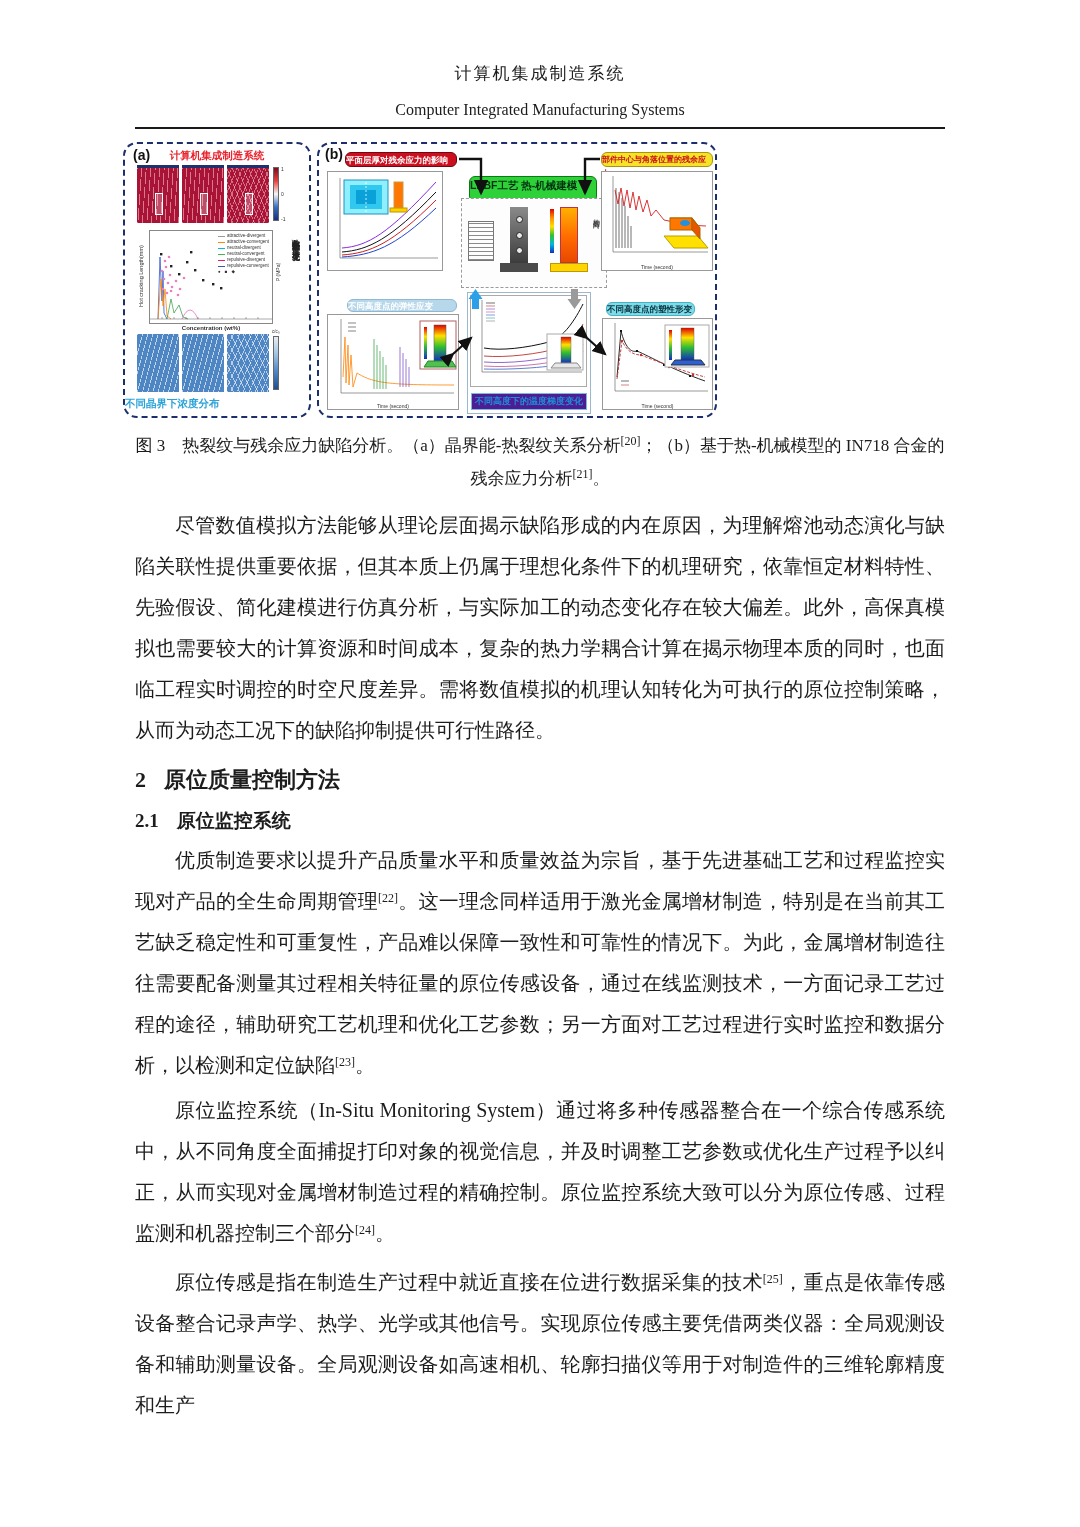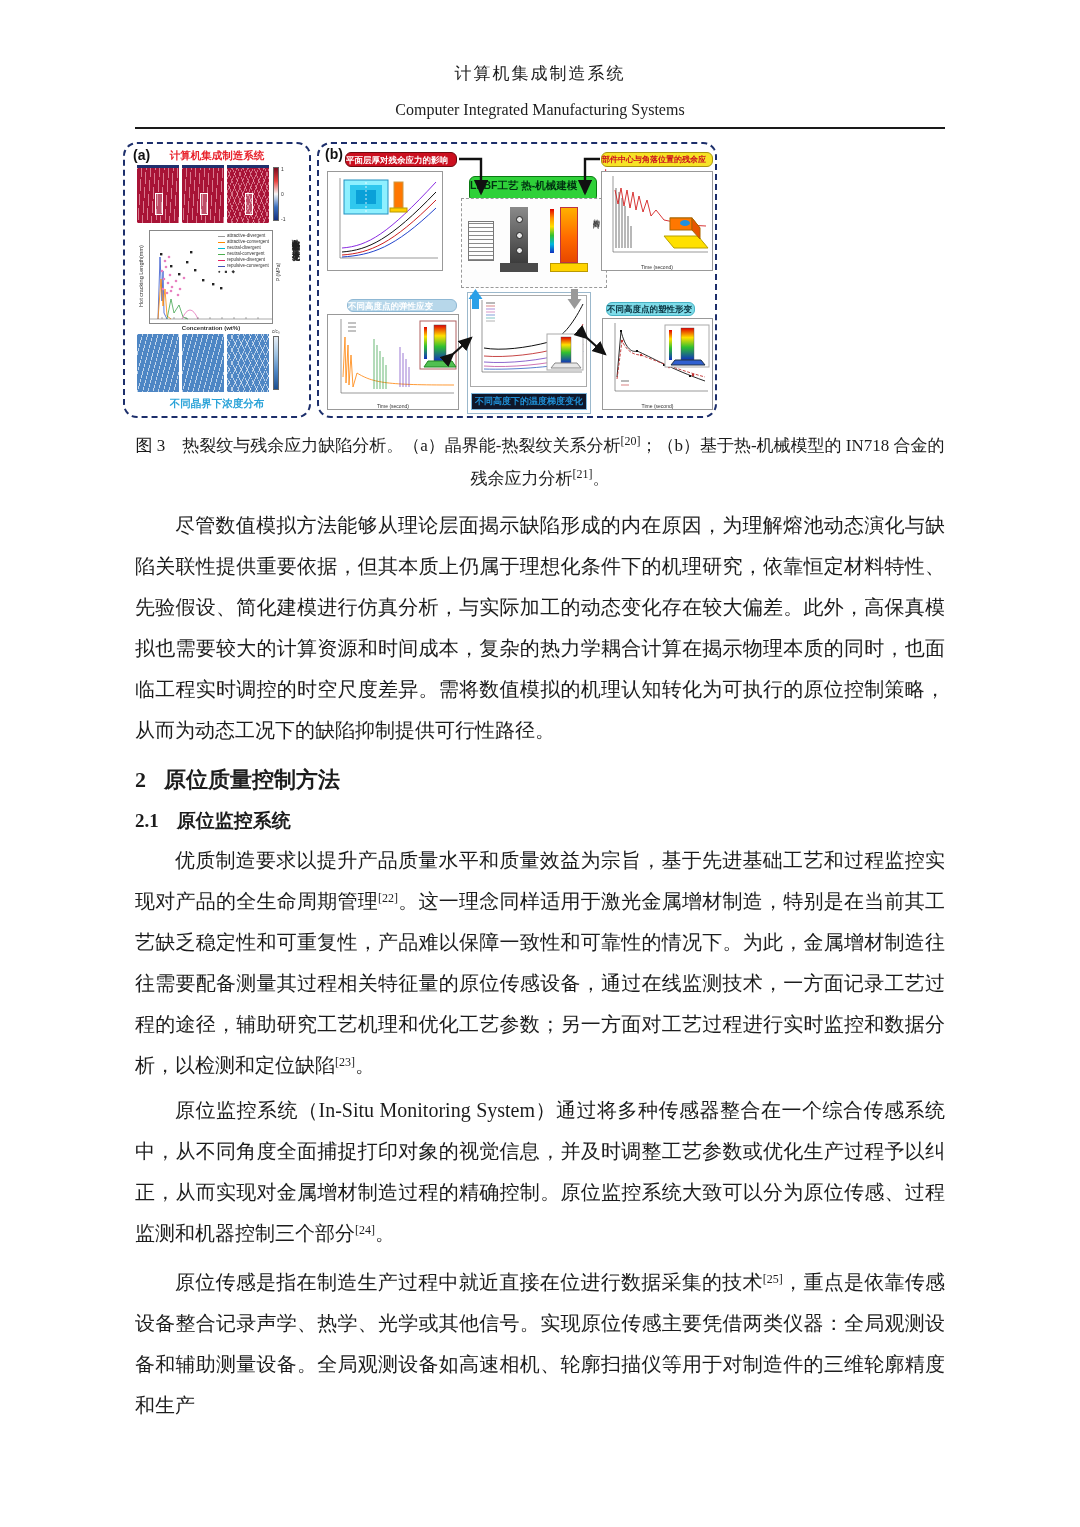--- a/index.html
+++ b/index.html
@@ -13,21 +13,21 @@
   .hd-en { text-align:center; font-size:16px; margin-top:16px; }
   .rule  { border-bottom:2.5px solid #1a1a1a; margin-top:8px; }
 
   
   .fig { position:relative; margin:13px 0 0 123px; width:596px; height:280px; }
   .panel { position:absolute; top:0; border:2.5px dashed #1c2e6b; border-radius:14px; background:#fff; }
   .panelA { left:0; width:188px; height:276px; }
   .panelB { left:194px; width:400px; height:276px; }
   .ptag { position:absolute; font:bold 14px "Liberation Sans",sans-serif; color:#111; }
   .pa-title { position:absolute; left:0; right:0; top:5px; text-align:center; color:#e8212b; font:bold 10.5px "Liberation Sans",sans-serif; }
-  .pa-btitle { position:absolute; left:0; right:0; bottom:5px; text-align:center; color:#2ba3d8; font:bold 10.5px "Liberation Sans",sans-serif; }
+  .pa-btitle { position:absolute; left:0; right:0; bottom:5px; text-align:left; color:#2ba3d8; font:bold 10.5px "Liberation Sans",sans-serif; }
   .imgrow { position:absolute; display:flex; gap:3px; }
   .imr, .imb { width:42px; height:58px; position:relative; overflow:hidden; }
   .imr { background:
       linear-gradient(180deg,#20306e 0 3px, rgba(0,0,0,0) 3px),
       repeating-linear-gradient(94deg, rgba(255,205,215,.55) 0 .8px, rgba(0,0,0,0) .8px 4.5px),
       #a81336; }
   .imr.v { background:
       linear-gradient(180deg,#20306e 0 3px, rgba(0,0,0,0) 3px),
       repeating-linear-gradient(112deg, rgba(255,205,215,.5) 0 .8px, rgba(0,0,0,0) .8px 5px),
       repeating-linear-gradient(68deg, rgba(255,205,215,.5) 0 .8px, rgba(0,0,0,0) .8px 5px),
@@ -67,21 +67,21 @@
   .b-lblue  { left:28px; top:155px; width:110px; height:13px; line-height:12px; font-size:8.5px; color:#fff; background:#b7d7ea; border:1px solid #8fb8d4; }
   .b-cyan   { left:287px; top:158px; width:89px; height:14px; line-height:13px; font-size:8.5px; color:#0a3340; background:#7edce9; border:1px solid #46b2c4; }
   .mini { position:absolute; background:#fff; border:1px solid #999; }
   .p-bl  { left:8px;  top:27px;  width:116px; height:100px; }
   .p-br  { left:282px; top:27px; width:112px; height:100px; }
   .p-bbl { left:8px;  top:170px; width:132px; height:96px; }
   .p-bbr { left:283px; top:174px; width:111px; height:92px; }
   .cframe { position:absolute; left:148px; top:148px; width:124px; height:122px; border:1.5px solid #9bb8cc; background:#fff; }
   .p-bc  { left:2px; top:2px; width:117px; height:92px; border:1px solid #aaa; position:absolute; background:#fff; }
   .lbl-temp { position:absolute; left:3px; right:3px; bottom:3px; border:1px solid #7fb8dd;
-              text-align:center; font:bold 9px "Liberation Sans",sans-serif; color:#1f8fd6; padding:1px 0; background:#0f172a; }
+              text-align:center; font:bold 9px "Liberation Sans",sans-serif; color:#1f8fd6; padding:1px 0; background:#4c1d95; }
   .cbox { position:absolute; left:142px; top:54px; width:146px; height:90px; border:1.5px dashed #9a9a9a; background:#fdfdfd; }
   .hatch { position:absolute; left:6px; top:22px; width:26px; height:40px; border:1px solid #777;
            background:repeating-linear-gradient(0deg,#8a8a8a 0 1px, rgba(0,0,0,0) 1px 4px); }
   .tower { position:absolute; width:18px; height:56px; }
   .t-gray { left:48px; top:8px; background:linear-gradient(180deg,#8a8a8a,#3c3c3c); display:flex; flex-direction:column; align-items:center; justify-content:space-evenly; }
   .t-gray i { width:7px; height:7px; border-radius:50%; background:#e8e8e8; border:1px solid #222; }
   .t-orng { left:98px; top:8px; background:linear-gradient(180deg,#ffb000,#ff6a00 55%,#e84800); border:1px solid #b34; }
   .tbase { position:absolute; height:9px; }
   .tb-gray { left:38px; top:64px; width:38px; background:#4a4a4a; }
   .tb-yel  { left:88px; top:64px; width:38px; background:#ffd400; border:1px solid #b90; }

